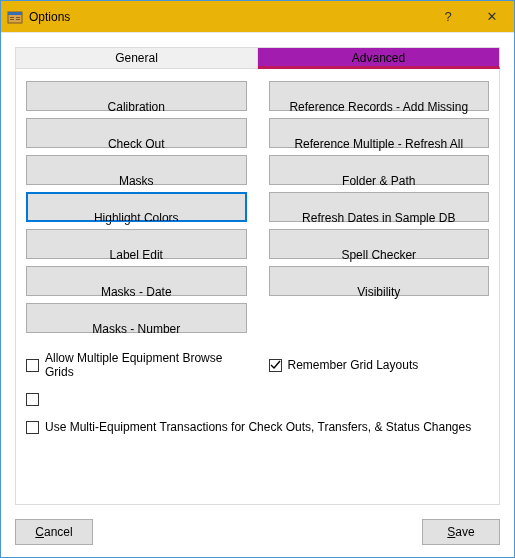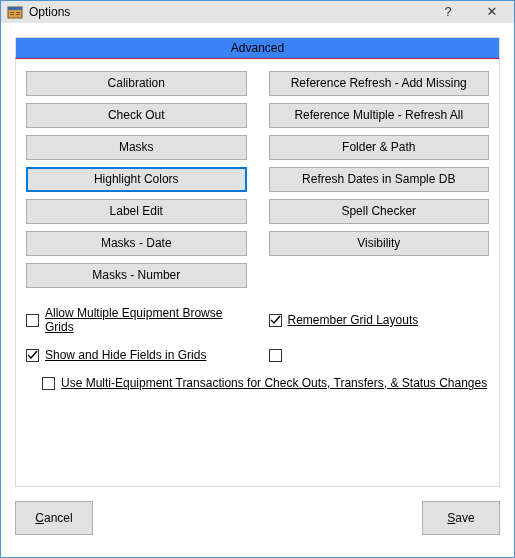--- a/index.html
+++ b/index.html
@@ -6,22 +6,22 @@
     body {
       font-family: "Segoe UI", Tahoma, sans-serif;
       font-size: 12px;
       background: #ffffff;
       width: 515px;
       height: 558px;
       overflow: hidden;
       border: 1px solid #4a95d2;
     }
     .titlebar {
-      height: 22px;
-      background: #e5e5e5;
+      height: 32px;
+      background: #eab308;
       display: flex;
       align-items: center;
       padding: 0 0 0 6px;
       border-bottom: 1px solid #e8e8e8;
     }
     .app-icon {
       width: 16px;
       height: 16px;
       margin-right: 6px;
       display: flex;
@@ -64,22 +64,22 @@
       flex: 1;
       text-align: center;
       line-height: 20px;
       font-size: 12px;
       color: #000;
       background: #f0f0f0;
       border: 1px solid #dcdcdc;
       cursor: default;
     }
     .tab.active {
-      background: #3b82f6;
-      border-bottom: 1px solid #be185d;
+      background: #a21caf;
+      border-bottom: 3px solid #be185d;
     }
     .tab:not(.active) {
       border-bottom: 1px solid #dcdcdc;
     }
     .tab + .tab { border-left: none; }
 
     .options-panel {
       flex: 1;
       border: 1px solid #dcdcdc;
       border-top: none;
@@ -98,67 +98,66 @@
     }
     .opt-btn {
       height: 25px;
       background: #e1e1e1;
       border: 1px solid #adadad;
       font-size: 12px;
       color: #000;
       text-align: center;
       line-height: 23px;
       cursor: default;
-      padding: 0 4px;
+      padding: 14px 4px;
     }
     .opt-btn.focused {
       outline: 1px solid #0078d7;
       outline-offset: -1px;
       border: 1px dotted #000;
       box-shadow: inset 0 0 0 1px #0078d7;
     }
 
     .checks {
       margin-top: 18px;
       display: grid;
       grid-template-columns: 1fr 1fr;
       column-gap: 22px;
       row-gap: 14px;
-      text-decoration: underline;
     }
     .check-item {
       display: flex;
       align-items: center;
       gap: 6px;
       font-size: 12px;
       color: #000;
       cursor: default;
     }
-    .check-item.full { grid-column: 1 / span 2; margin-left: 16px; }
+    .check-item.full { grid-column: 1 / span 2; }
     .chk {
       width: 13px;
       height: 13px;
       border: 1px solid #333;
       background: #fff;
       display: inline-flex;
       align-items: center;
       justify-content: center;
       flex-shrink: 0;
     }
     .chk svg { display: block; }
 
     .footer {
       display: flex;
       justify-content: space-between;
       padding-top: 14px;
     }
     .footer-spacer { flex: 1; margin: 0 8px; }
     .dlg-btn {
       min-width: 78px;
-      height: 34px;
+      height: 26px;
       background: #e1e1e1;
       border: 1px solid #adadad;
       font-size: 12px;
       color: #000;
       text-align: center;
       line-height: 24px;
       cursor: default;
       padding: 0 4px;
     }
     .u { text-decoration: underline; }
@@ -180,28 +179,29 @@
   <span class="title-text">Options</span>
   <div class="title-controls">
     <div class="title-btn">?</div>
     <div class="title-btn close-btn">✕</div>
   </div>
 </div>
 
 <div class="page">
 
   <div class="tabs-row">
+    <div class="tab">General</div>
     <div class="tab active">Advanced</div>
   </div>
 
   <div class="options-panel">
 
     <div class="btn-grid">
       <div class="opt-btn">Calibration</div>
-      <div class="opt-btn">Reference Refresh - Add Missing</div>
+      <div class="opt-btn">Reference Records - Add Missing</div>
 
       <div class="opt-btn">Check Out</div>
       <div class="opt-btn">Reference Multiple - Refresh All</div>
 
       <div class="opt-btn">Masks</div>
 
       <div class="opt-btn">Folder &amp; Path</div>
 
       <div class="opt-btn focused">Highlight Colors</div>
       <div class="opt-btn">Refresh Dates in Sample DB</div>
@@ -225,28 +225,20 @@
 
       <label class="check-item">
         <span class="chk">
           <svg width="11" height="11" viewBox="0 0 11 11">
               <path d="M1 5 L4 8 L10 1" stroke="#000" stroke-width="1.4" fill="none"></path>
             </svg>
         </span>
         <span>Remember Grid Layouts</span>
       </label>
 
-      <label class="check-item">
-        <span class="chk">
-          <svg width="11" height="11" viewBox="0 0 11 11">
-              <path d="M1 5 L4 8 L10 1" stroke="#000" stroke-width="1.4" fill="none"></path>
-            </svg>
-        </span>
-        <span>Show and Hide Fields in Grids</span>
-      </label>
 
       <label class="check-item">
         <span class="chk"></span>
       </label>
 
       <label class="check-item full">
         <span class="chk"></span>
         <span>Use Multi-Equipment Transactions for Check Outs, Transfers, &amp; Status Changes</span>
       </label>
 

